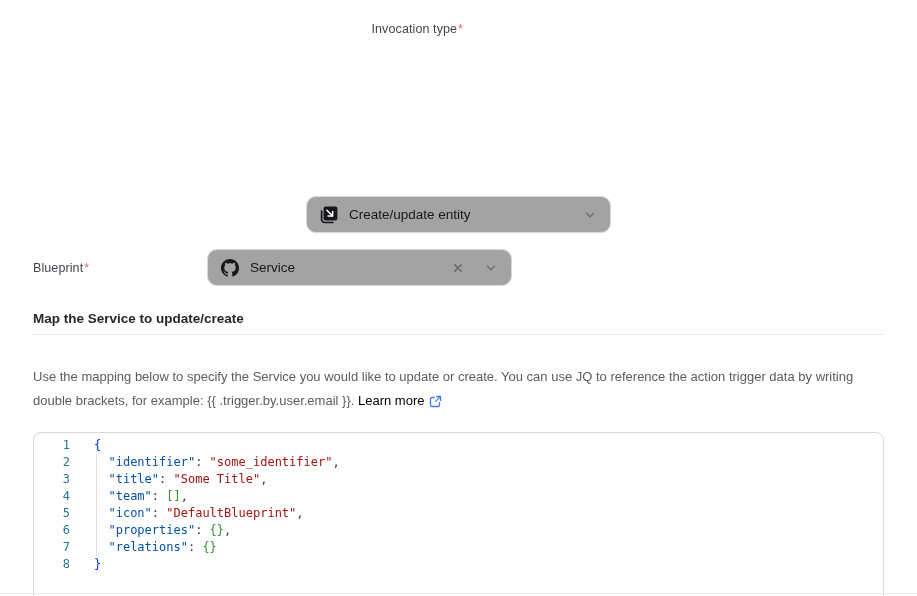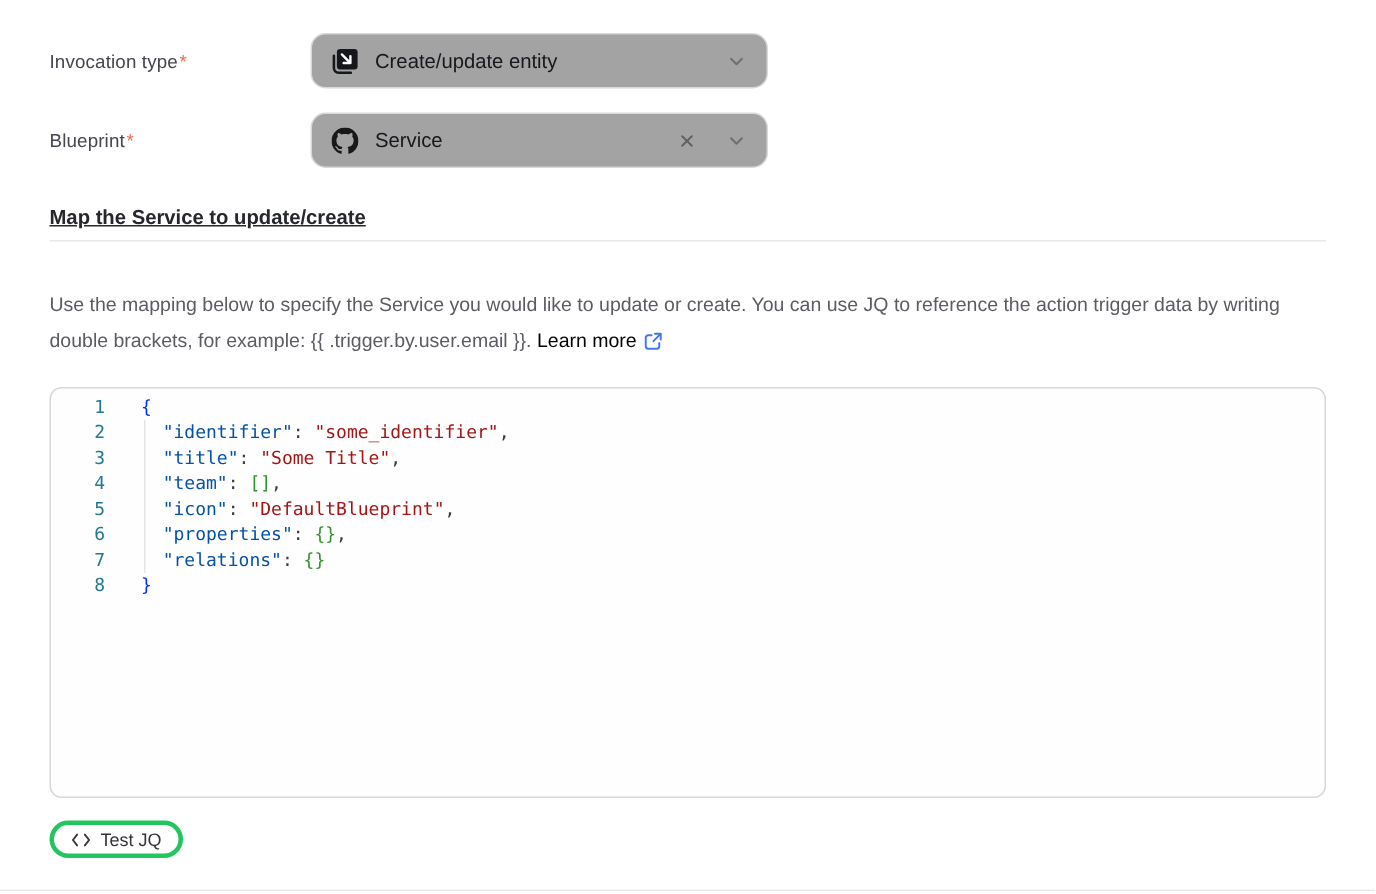--- a/index.html
+++ b/index.html
@@ -9,21 +9,21 @@
     width: 917px; height: 596px;
     background: #ffffff;
     font-family: "Liberation Sans", sans-serif;
     overflow: hidden;
     color: #17181d;
   }
   .content { padding: 0 33px; }
 
   
   .form-row { display: flex; align-items: center; }
-  .form-row.first { margin-top: 22px; }
+  .form-row.first { margin-top: 22px; flex-direction: column; }
   .form-row.second { margin-top: 16px; }
   .field-label {
     width: 174px; flex: 0 0 174px;
     font-size: 12.5px; color: #44464f; letter-spacing: .1px;
   }
   .req { color: #f26b50; margin-left: 1px; }
   .select-box {
     width: 305px; height: 37px;
     border: 1px solid #d8d8dd; border-radius: 10px;
     background: #a3a3a3;
@@ -34,21 +34,20 @@
   .select-value { flex: 1; font-size: 13.5px; color: #17181d; }
   .icon-18 { width: 18px; height: 18px; flex: 0 0 18px; display: block; }
   .ctrl-icon { width: 14px; height: 14px; display: block; }
   .clear-btn { margin-right: 8px; display: flex; align-items: center; }
 
   
   .section-heading {
     margin-top: 24px;
     font-size: 13.5px; font-weight: 700; color: #26272c;
     line-height: 18px;
-    text-decoration: underline;
   }
   .divider { margin-top: 6px; border-top: 1px solid #e9e9ed; height: 0; }
 
   .para {
     margin-top: 30px;
     font-size: 13px; line-height: 24px; color: #5b5c63;
     max-width: 851px;
   }
   .learn-link {
     color: #000000; text-decoration: none; cursor: pointer;

